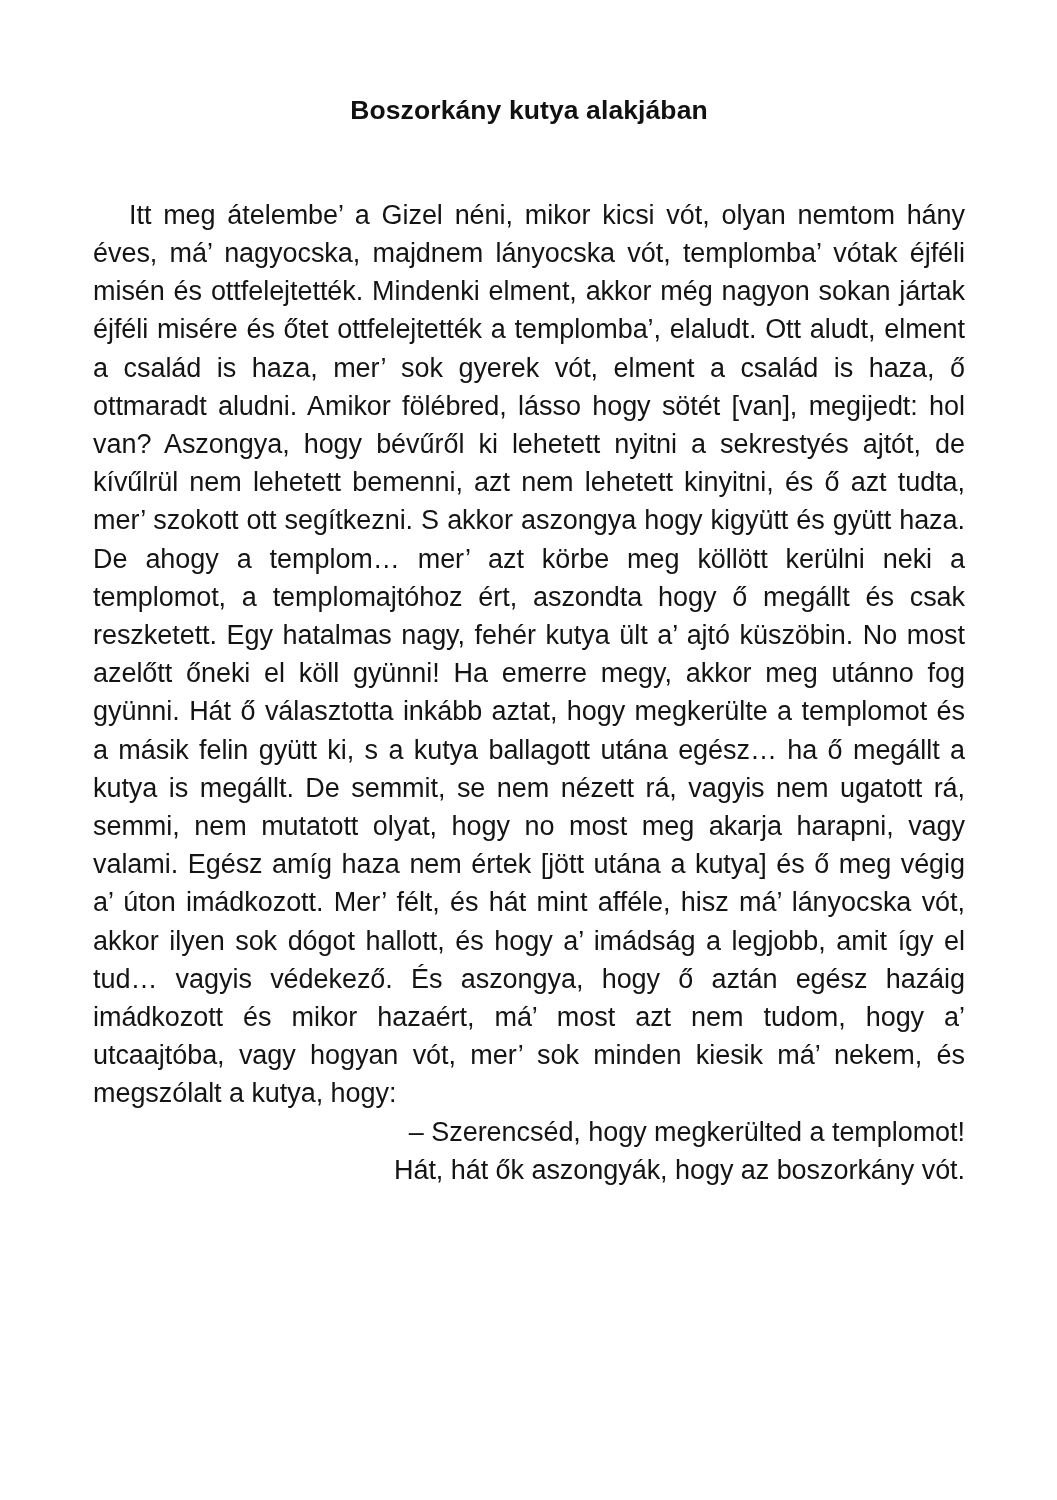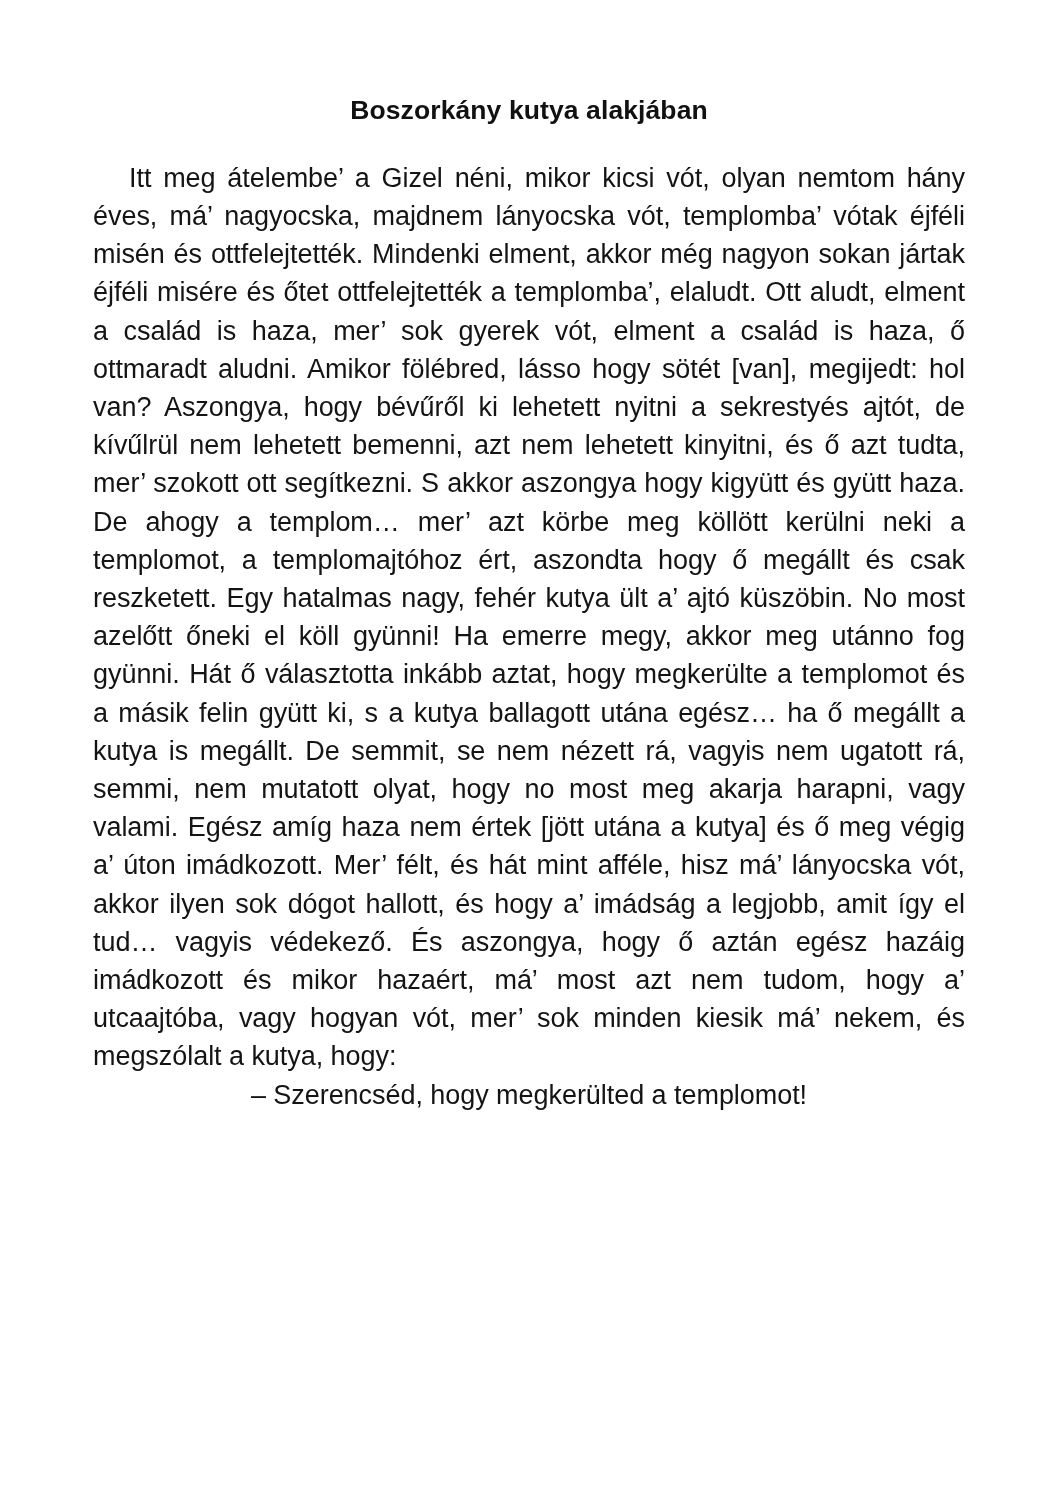--- a/index.html
+++ b/index.html
@@ -39,21 +39,21 @@
     text-align: center;
     font-size: 26.5px;
     font-weight: bold;
     letter-spacing: 0.1px;
     line-height: 1.2;
     padding-top: 95px;
     color: #111111;
   }
 
   .body-block {
-    margin-top: 32px;
+    margin-top: 69px;
   }
 
   p.para {
     margin: 0;
     padding: 0;
     font-size: 27px;
     line-height: 38.2px;
     text-align: justify;
     text-justify: inter-word;
     hyphens: none;
@@ -64,35 +64,36 @@
   p.para.indent {
     text-indent: 36px;
   }
 
   p.para.noindent {
     text-indent: 0;
   }
 
   
   p.para.ragged {
-    text-align: center;
+    text-align: right;
   }
 </style>
 </head>
 <body>
 
 <div class="page">
   <div class="content">
 
     <h1 class="doc-title">Boszorkány kutya alakjában</h1>
 
     <div class="body-block">
 
       <p class="para indent">Itt meg átelembe’ a Gizel néni, mikor kicsi vót, olyan nemtom hány éves, má’ nagyocska, majdnem lányocska vót, templomba’ vótak éjféli misén és ottfelejtették. Mindenki elment, akkor még nagyon sokan jártak éjféli misére és őtet ottfelejtették a templomba’, elaludt. Ott aludt, elment a család is haza, mer’ sok gyerek vót, elment a család is haza, ő ottmaradt aludni. Amikor fölébred, lásso hogy sötét [van], megijedt: hol van? Aszongya, hogy bévűről ki lehetett nyitni a sekrestyés ajtót, de kívűlrül nem lehetett bemenni, azt nem lehetett kinyitni, és ő azt tudta, mer’ szokott ott segítkezni. S akkor aszongya hogy kigyütt és gyütt haza. De ahogy a templom… mer’ azt körbe meg köllött kerülni neki a templomot, a templomajtóhoz ért, aszondta hogy ő megállt és csak reszketett. Egy hatalmas nagy, fehér kutya ült a’ ajtó küszöbin. No most azelőtt őneki el köll gyünni! Ha emerre megy, akkor meg utánno fog gyünni. Hát ő választotta inkább aztat, hogy megkerülte a templomot és a másik felin gyütt ki, s a kutya ballagott utána egész… ha ő megállt a kutya is megállt. De semmit, se nem nézett rá, vagyis nem ugatott rá, semmi, nem mutatott olyat, hogy no most meg akarja harapni, vagy valami. Egész amíg haza nem értek [jött utána a kutya] és ő meg végig a’ úton imádkozott. Mer’ félt, és hát mint afféle, hisz má’ lányocska vót, akkor ilyen sok dógot hallott, és hogy a’ imádság a legjobb, amit így el tud… vagyis védekező. És aszongya, hogy ő aztán egész hazáig imádkozott és mikor hazaért, má’ most azt nem tudom, hogy a’ utcaajtóba, vagy hogyan vót, mer’ sok minden kiesik má’ nekem, és megszólalt a kutya, hogy:</p>
 
       <p class="para noindent ragged">– Szerencséd, hogy megkerülted a templomot!</p>
 
 
 
+      <p class="para indent ragged">Hát, hát ők aszongyák, hogy az boszorkány vót.</p>
 
     </div>
   </div>
 </div>
 
 </body></html>

